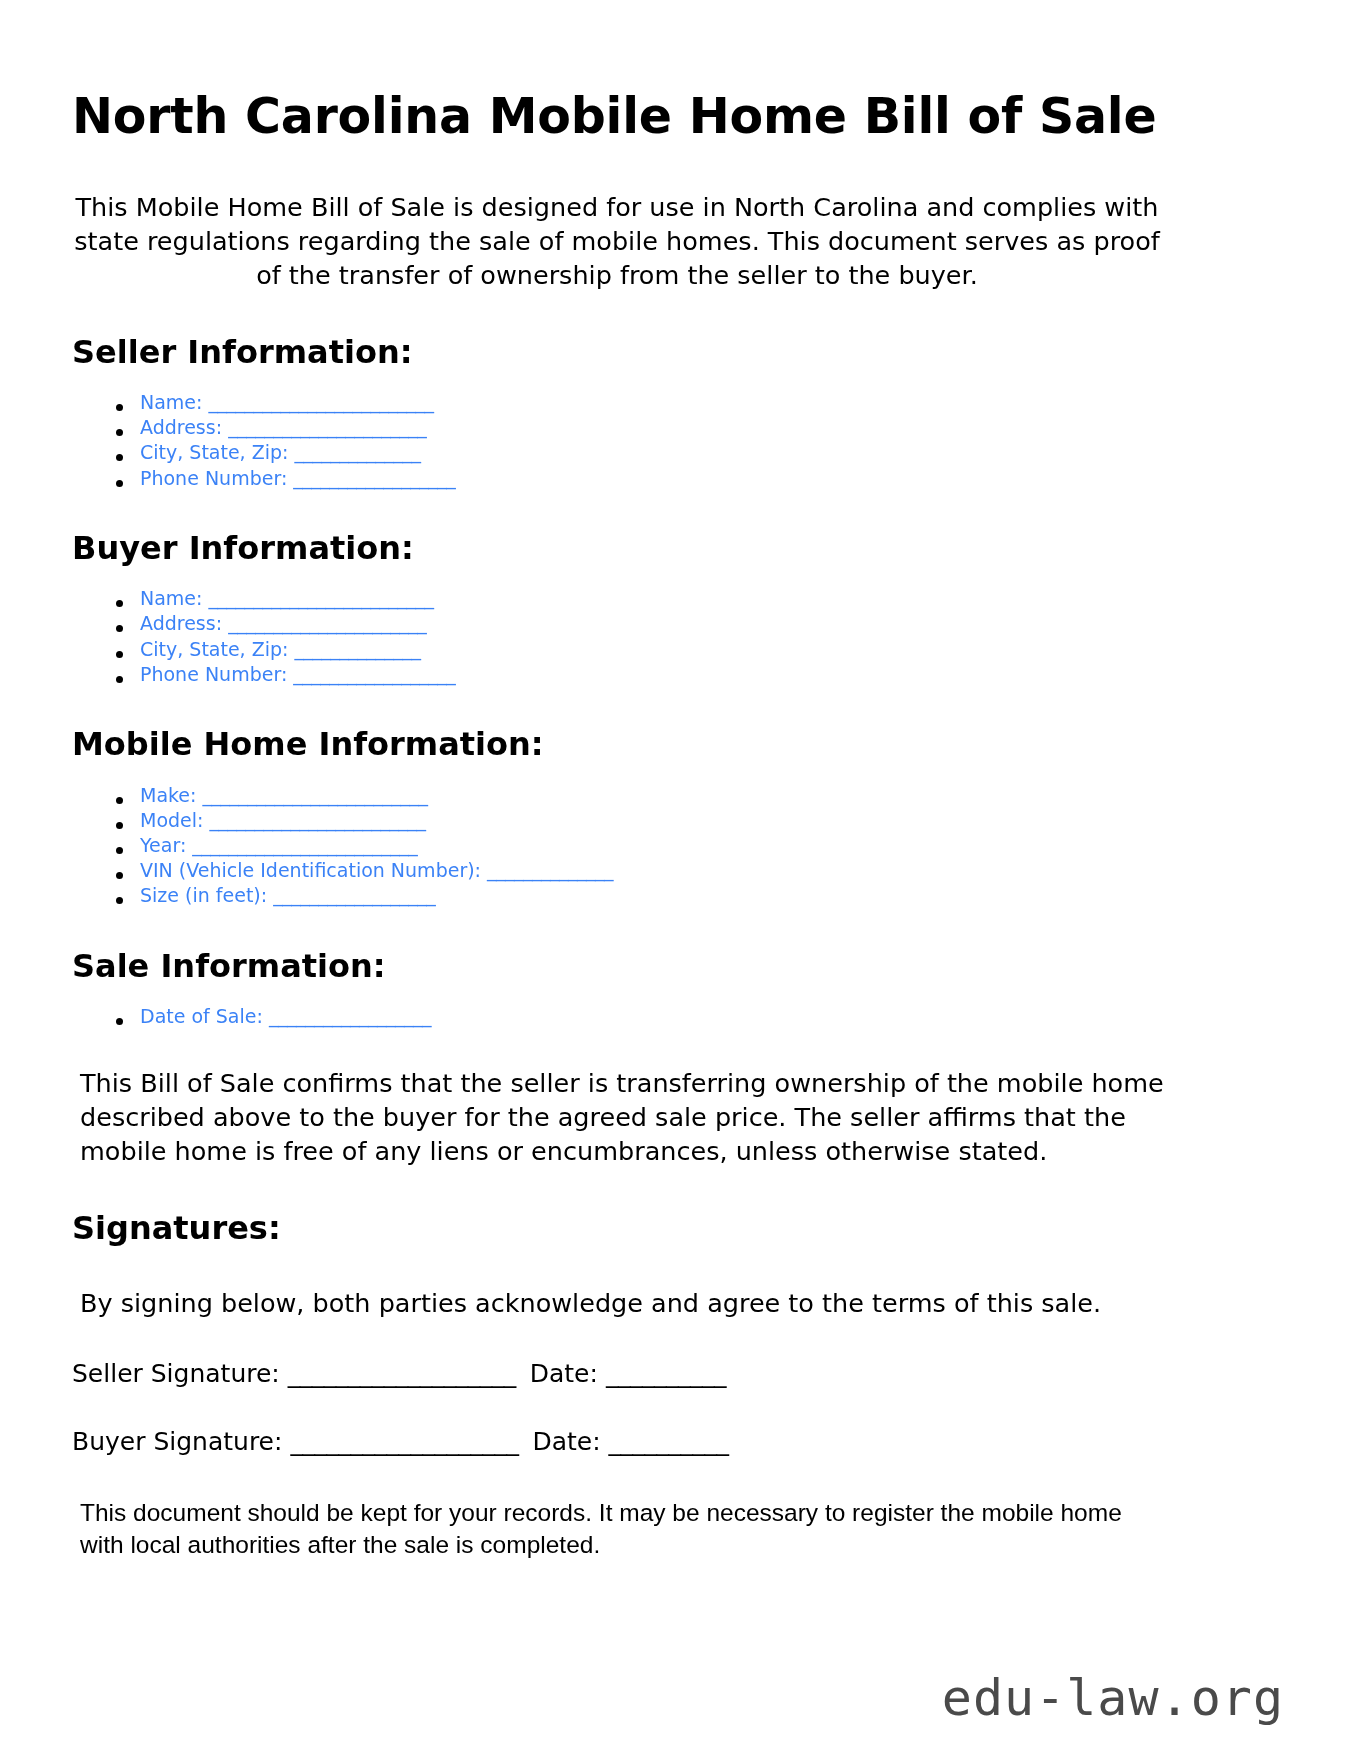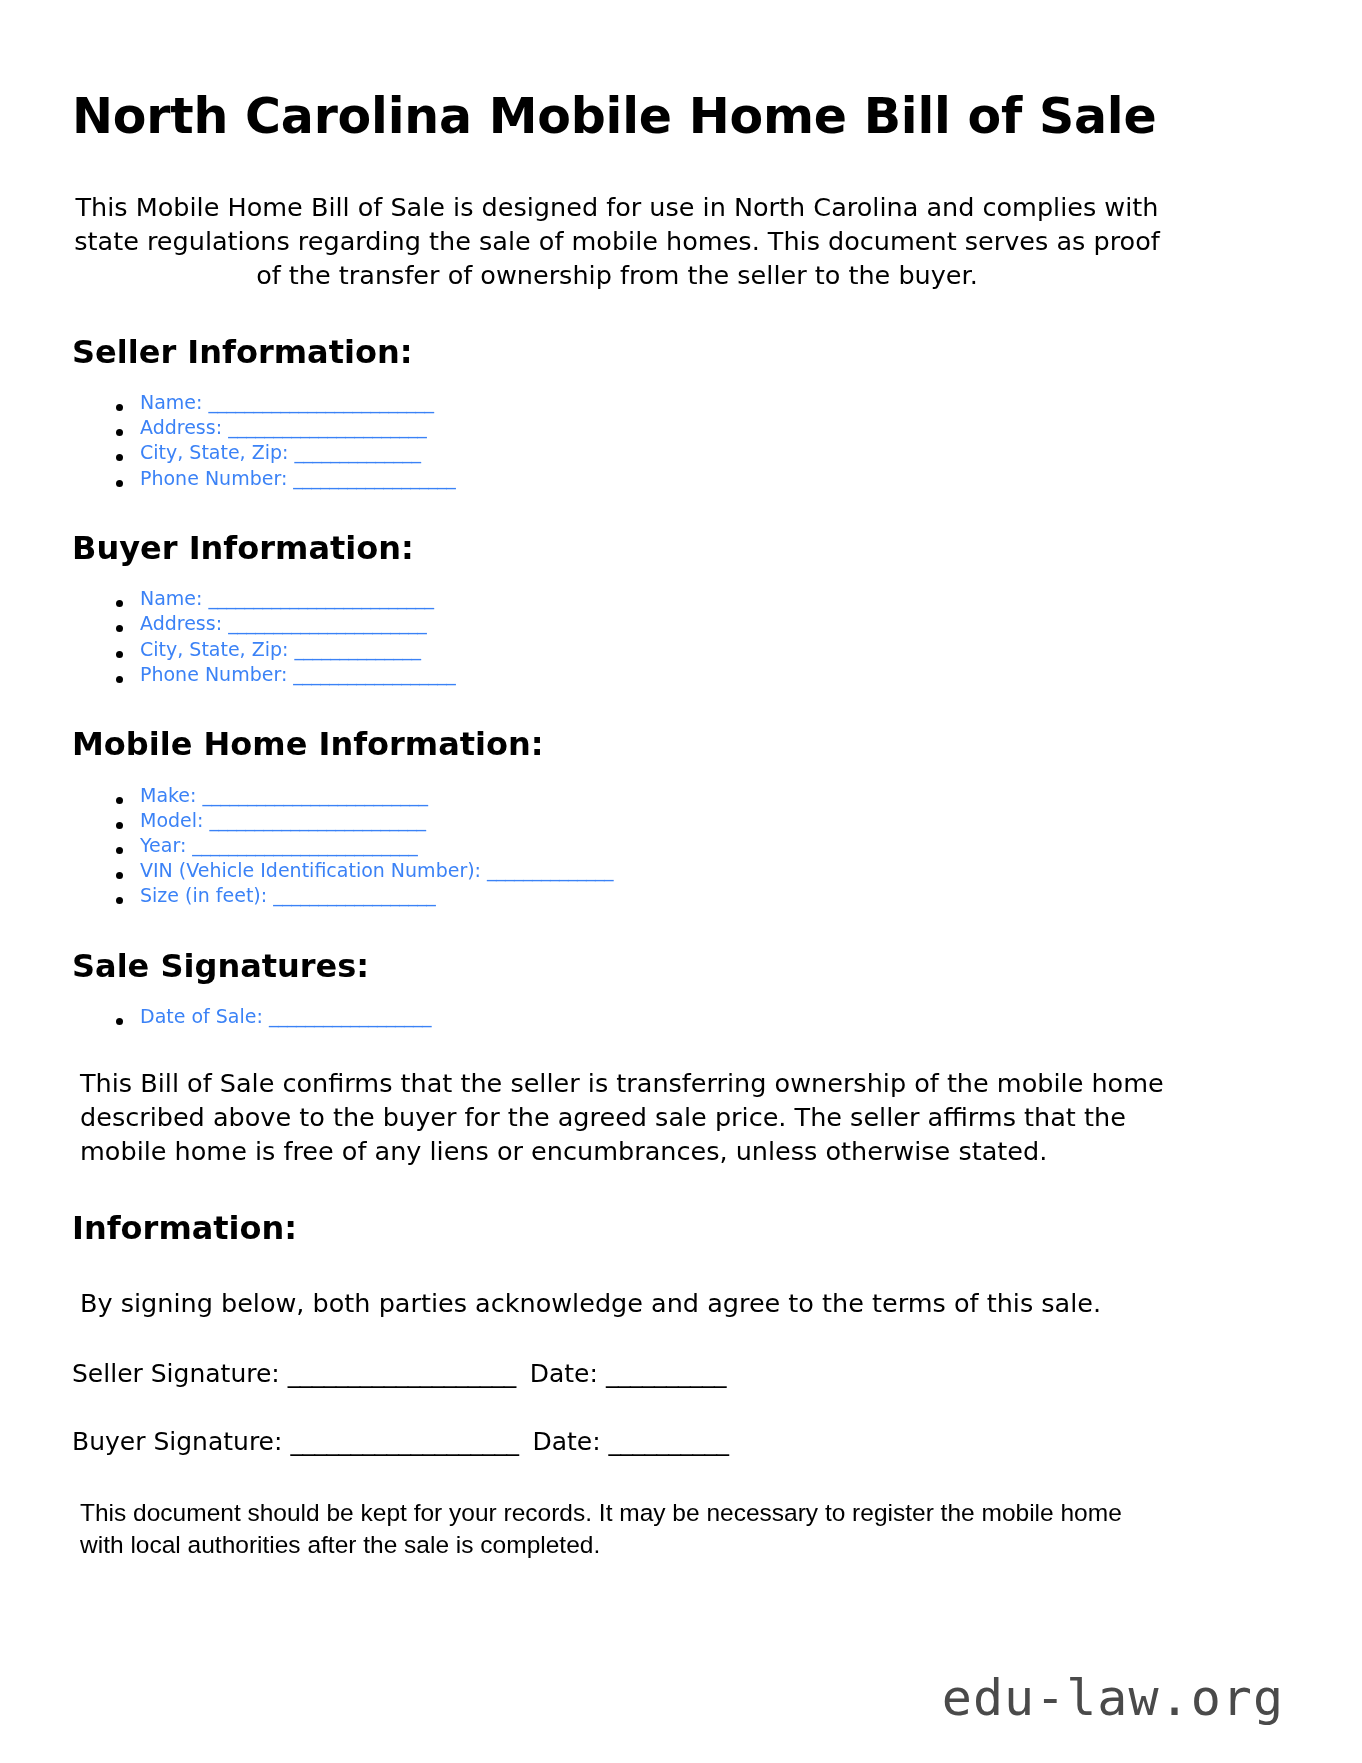--- a/index.html
+++ b/index.html
@@ -175,31 +175,31 @@
     <li>
       <span>VIN (Vehicle Identification Number):</span>
       <span class="blank">______________</span>
     </li>
     <li>
       <span>Size (in feet):</span>
       <span class="blank">__________________</span>
     </li>
   </ul>
 
-  <h2 class="section-heading">Sale Signatures:</h2>
+  <h2 class="section-heading">Sale Information:</h2>
   <ul class="field-list">
     <li>
       <span>Date of Sale:</span>
       <span class="blank">__________________</span>
     </li>
   </ul>
 
   <p class="body-para">This Bill of Sale confirms that the seller is transferring ownership of the mobile home described above to the buyer for the agreed sale price. The seller affirms that the mobile home is free of any liens or encumbrances, unless otherwise stated.</p>
 
-  <h2 class="section-heading">Information:</h2>
+  <h2 class="section-heading">Signatures:</h2>
   <p class="body-para">By signing below, both parties acknowledge and agree to the terms of this sale.</p>
 
   <p class="sig-line">
     <span>Seller Signature:</span>
     <span class="blank">___________________</span><span class="gap-tab"></span><span>Date:</span>
     <span class="blank">__________</span>
   </p>
 
   <p class="sig-line">
     <span>Buyer Signature:</span>

